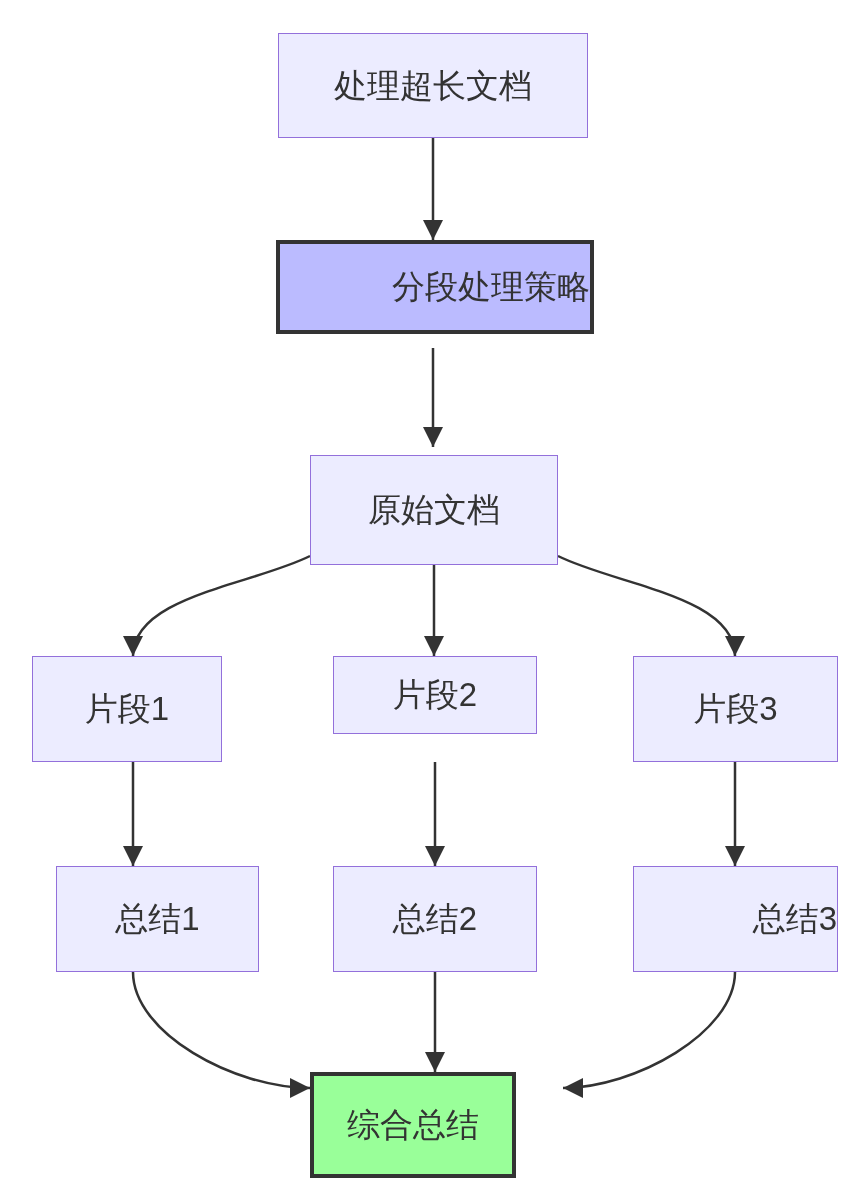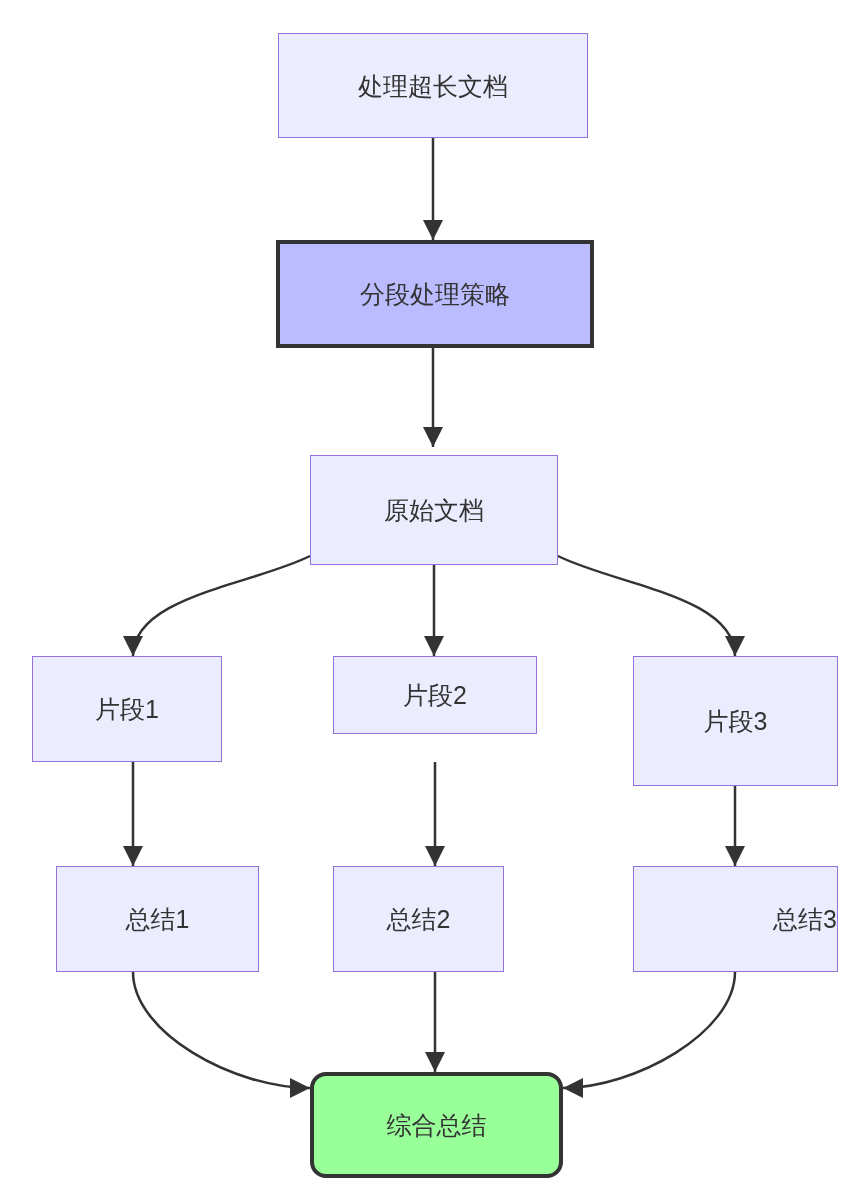--- a/index.html
+++ b/index.html
@@ -21,21 +21,21 @@
     left: 0;
     top: 0;
     pointer-events: none;
   }
   .node {
     position: absolute;
     display: flex;
     align-items: center;
     justify-content: center;
     box-sizing: border-box;
-    font-size: 25px;
+    font-size: 33px;
     line-height: 1.2;
     color: var(--text, #333333);
     text-align: center;
     white-space: nowrap;
   }
   .node.default {
     background: var(--node-fill, #ECECFF);
     border: 1.5px solid var(--node-border, #9370DB);
   }
   .node.emphasis {
@@ -68,41 +68,41 @@
         <path d="M735,762 L735,866" fill="none" stroke="#333333" stroke-width="2.5" marker-end="url(#arrowhead)"></path>
         <path d="M133,972 C133,1033 234,1088 310,1088" fill="none" stroke="#333333" stroke-width="2.5" marker-end="url(#arrowhead)"></path>
         <path d="M435,972 L435,1072" fill="none" stroke="#333333" stroke-width="2.5" marker-end="url(#arrowhead)"></path>
         <path d="M735,972 C735,1033 634,1088 563,1088" fill="none" stroke="#333333" stroke-width="2.5" marker-end="url(#arrowhead)"></path>
       </g>
   </svg>
   <div id="node-layer">
       <div class="node default" style="left: 278px; top: 33px; width: 310px; height: 105px;">
         <span>处理超长文档</span>
       </div>
-      <div class="node emphasis" style="left: 276px; top: 240px; width: 318px; height: 108px;">
+      <div class="node emphasis" style="left: 276px; top: 240px; width: 318px; height: 94px; justify-content: flex-end;">
         <span>分段处理策略</span>
       </div>
       <div class="node default" style="left: 310px; top: 447px; width: 248px; height: 110px; margin-top: 8px;">
         <span>原始文档</span>
       </div>
       <div class="node default" style="left: 32px; top: 656px; width: 190px; height: 106px;">
         <span>片段1</span>
       </div>
       <div class="node default" style="left: 333px; top: 656px; width: 204px; height: 78px; text-align: center;">
         <span>片段2</span>
       </div>
-      <div class="node default" style="left: 633px; top: 656px; width: 205px; height: 130px;">
+      <div class="node default" style="left: 633px; top: 656px; width: 205px; height: 106px;">
         <span>片段3</span>
       </div>
       <div class="node default" style="left: 32px; top: 866px; width: 203px; height: 106px; margin-left: 24px;">
         <span>总结1</span>
       </div>
-      <div class="node default" style="left: 333px; top: 866px; width: 171px; height: 106px;">
+      <div class="node default" style="left: 333px; top: 866px; width: 204px; height: 106px;">
         <span>总结2</span>
       </div>
       <div class="node default" style="left: 633px; top: 866px; width: 205px; height: 106px; justify-content: flex-end;">
         <span>总结3</span>
       </div>
-      <div class="node success" style="left: 310px; top: 1072px; width: 253px; height: 106px; border-radius: 16px;">
+      <div class="node success" style="left: 310px; top: 1072px; width: 206px; height: 106px;">
         <span>综合总结</span>
       </div>
     </div>
 </div>
 
 </body></html>

